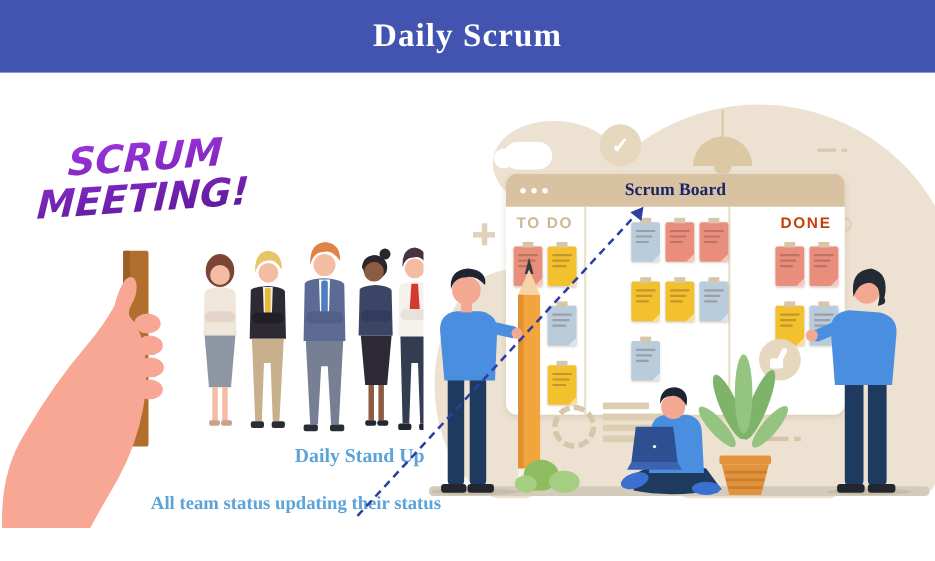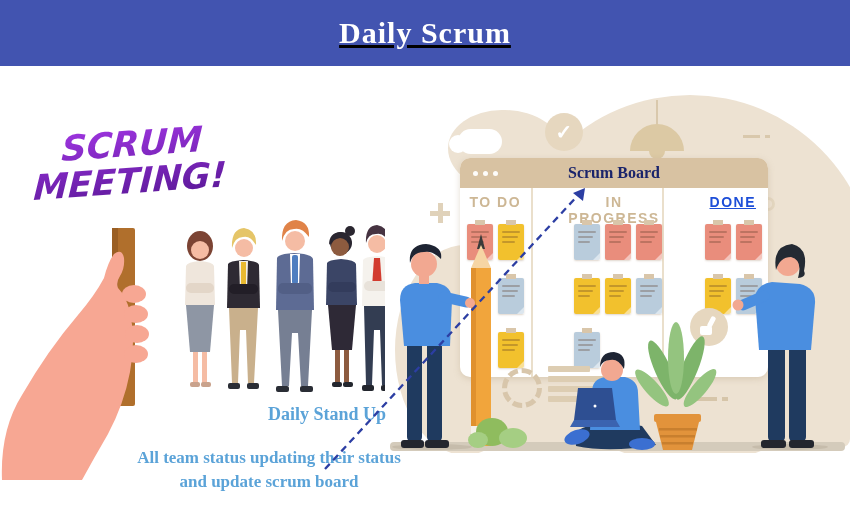--- a/index.html
+++ b/index.html
@@ -4,21 +4,21 @@
 <style>
   * { margin:0; padding:0; box-sizing:border-box; }
   html,body { background:#ffffff; }
   #stage {
     position:relative; width:850px; height:510px; background:#ffffff;
     overflow:hidden; font-family:"Liberation Sans", sans-serif;
   }
   
   .top-bar {
     position:absolute; left:0; top:0; width:850px; height:66px;
-    display:flex; align-items:center; justify-content:center;text-decoration:underline;
+    display:flex; align-items:center; justify-content:center;
   }
   .top-bar h1 {
     font-family:"Liberation Serif", serif; font-size:30px; font-weight:bold;
     color:#ffffff; letter-spacing:1px;
   }
   
   .headline {
     position:absolute; left:22px; top:126px; width:218px; text-align:center;
     transform:rotate(-4deg) skewX(-7deg);
     font-family:"DejaVu Sans", sans-serif; font-style:italic; font-weight:bold;
@@ -198,21 +198,20 @@
       <rect x="364" y="281" width="28" height="10" rx="5" fill="#e8e2da"></rect>
       <path d="M364 306 L392 306 L389 385 L382 385 L380 330 L374 330 L372 385 L366 385 Z" fill="#333d52"></path>
       <rect x="362" y="385" width="12" height="6" rx="2" fill="#23262e"></rect>
       <rect x="381" y="385" width="12" height="6" rx="2" fill="#23262e"></rect>
     </g>
   </svg>
 
   <div class="caption" style="color: rgb(91, 163, 216); text-align: right;">Daily Stand Up</div>
   <div class="description" style="color: rgb(91, 163, 216);">
     <div>All team status updating their status</div>
-    <div>and update scrum board</div>
   </div>
 
   <div class="scene">
     <div class="blob blob-main"></div>
     <div class="blob blob-cloud"></div>
     <div class="cloud-cut-1"></div>
     <div class="cloud-cut-2"></div>
     <div class="blob blob-left"></div>
     <div class="blob wall"></div>
 
@@ -277,21 +276,20 @@
                   <span class="note-lines">
                     <b></b>
                     <b></b>
                     <b></b>
                   </span>
                 </div>
               </div>
             </div>
         </div>
         <div class="column col-2">
-          <div class="col-label" style="color: rgb(205, 183, 149);">IN PROGRESS</div>
           <div class="col-notes">
               <div class="note-row">
                 <div class="note" style="background: rgb(185, 204, 220);">
                   <i class="tape"></i>
                   <span class="note-lines">
                     <b></b>
                     <b></b>
                     <b></b>
                   </span>
                 </div>
@@ -346,21 +344,21 @@
                     <b></b>
                     <b></b>
                   </span>
                 </div>
                 <div class="note" style="visibility: hidden;"></div>
                 <div class="note" style="visibility: hidden;"></div>
               </div>
             </div>
         </div>
         <div class="column col-3">
-          <div class="col-label" style="color: #1d4ed8; text-decoration: underline;">DONE</div>
+          <div class="col-label" style="color: #c2410c;">DONE</div>
           <div class="col-notes">
               <div class="note-row">
                 <div class="note" style="background: rgb(233, 141, 124);">
                   <i class="tape"></i>
                   <span class="note-lines">
                     <b></b>
                     <b></b>
                     <b></b>
                   </span>
                 </div>

